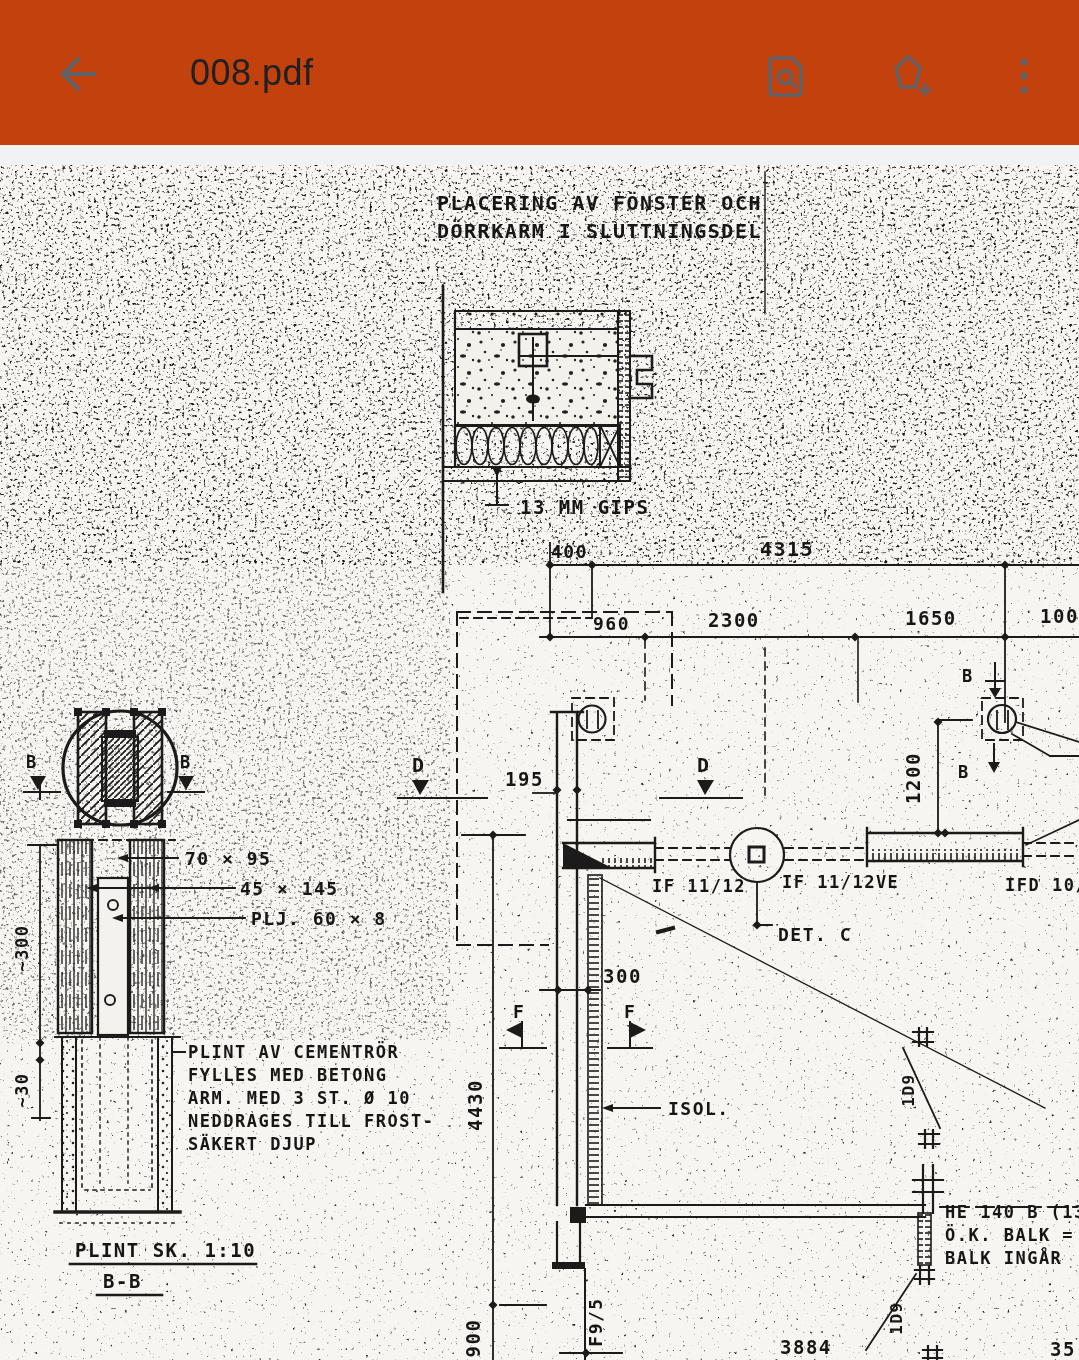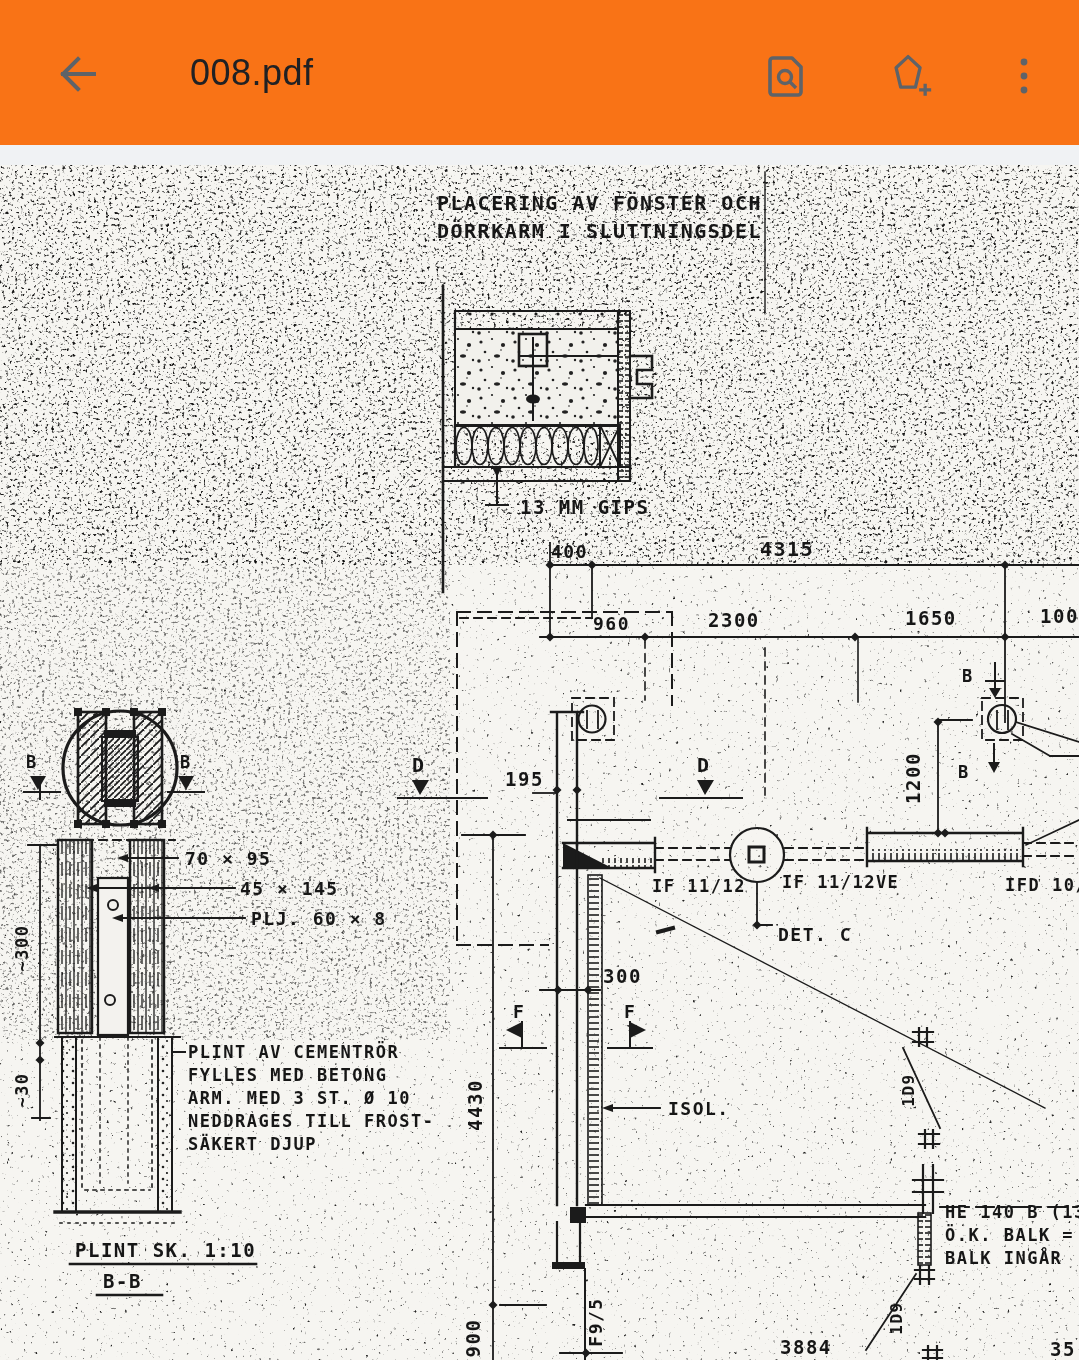--- a/index.html
+++ b/index.html
@@ -1,18 +1,18 @@
 <!DOCTYPE html>
 <html><head>
 <meta charset="utf-8">
 <style>
   html,body{margin:0;padding:0;background:#ffffff;}
   .screen{position:relative;width:1079px;height:1360px;overflow:hidden;background:#ffffff;
           font-family:"Liberation Sans",sans-serif;}
-  .appbar{position:absolute;top:0;left:0;width:1079px;height:145px;background:#f97316;
+  .appbar{position:absolute;top:0;left:0;width:1079px;height:145px;background:#c2410c;
           display:flex;align-items:center;}
   .appbar .back{position:absolute;left:52px;top:50px;width:48px;height:48px;cursor:pointer;}
   .appbar .title{position:absolute;left:190px;top:52px;font-size:36px;color:#202124;letter-spacing:.5px;}
   .abtn{position:absolute;top:52px;width:48px;height:48px;cursor:pointer;}
   .abtn.find{left:762px;}
   .abtn.annot{left:885px;}
   .abtn.dots{left:1000px;}
   .gapband{position:absolute;top:145px;left:0;width:1079px;height:20px;background:#f0f2f4;}
   .doc{position:absolute;top:165px;left:0;width:1079px;height:1195px;}
   .tx{fill:#161616;font-family:"DejaVu Sans Mono",monospace;font-weight:bold;letter-spacing:1.5px;}

